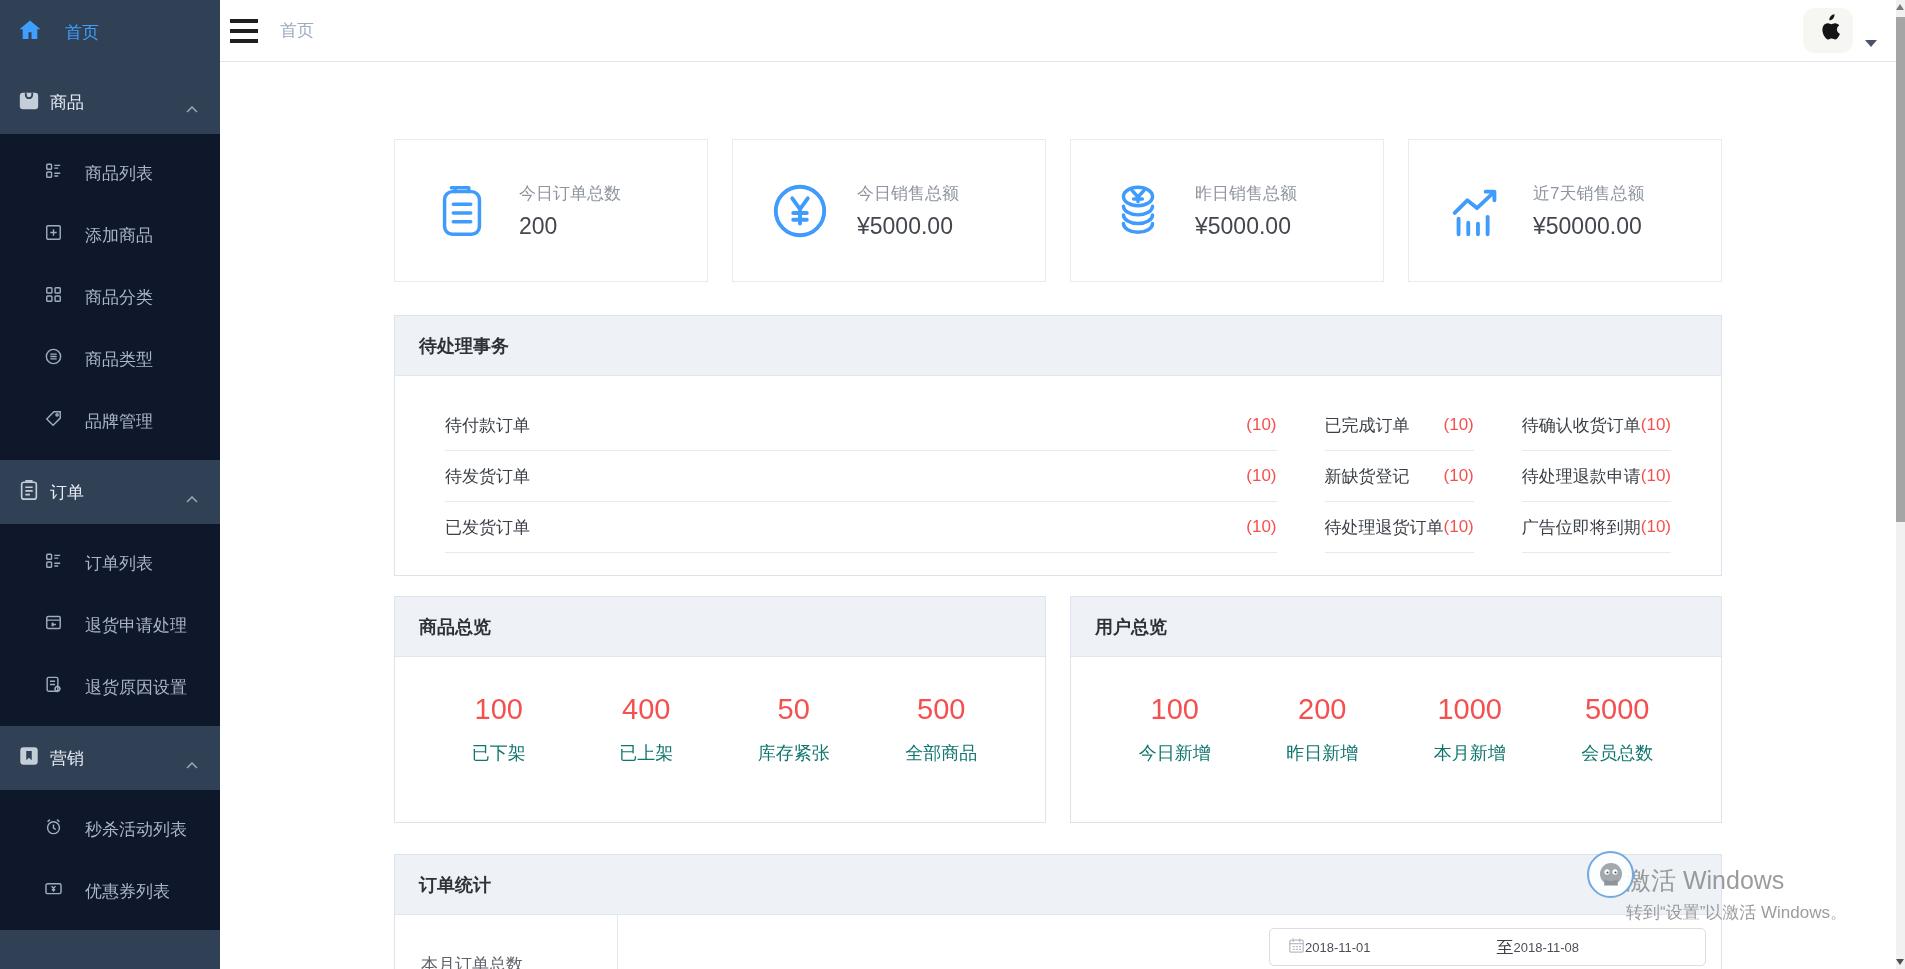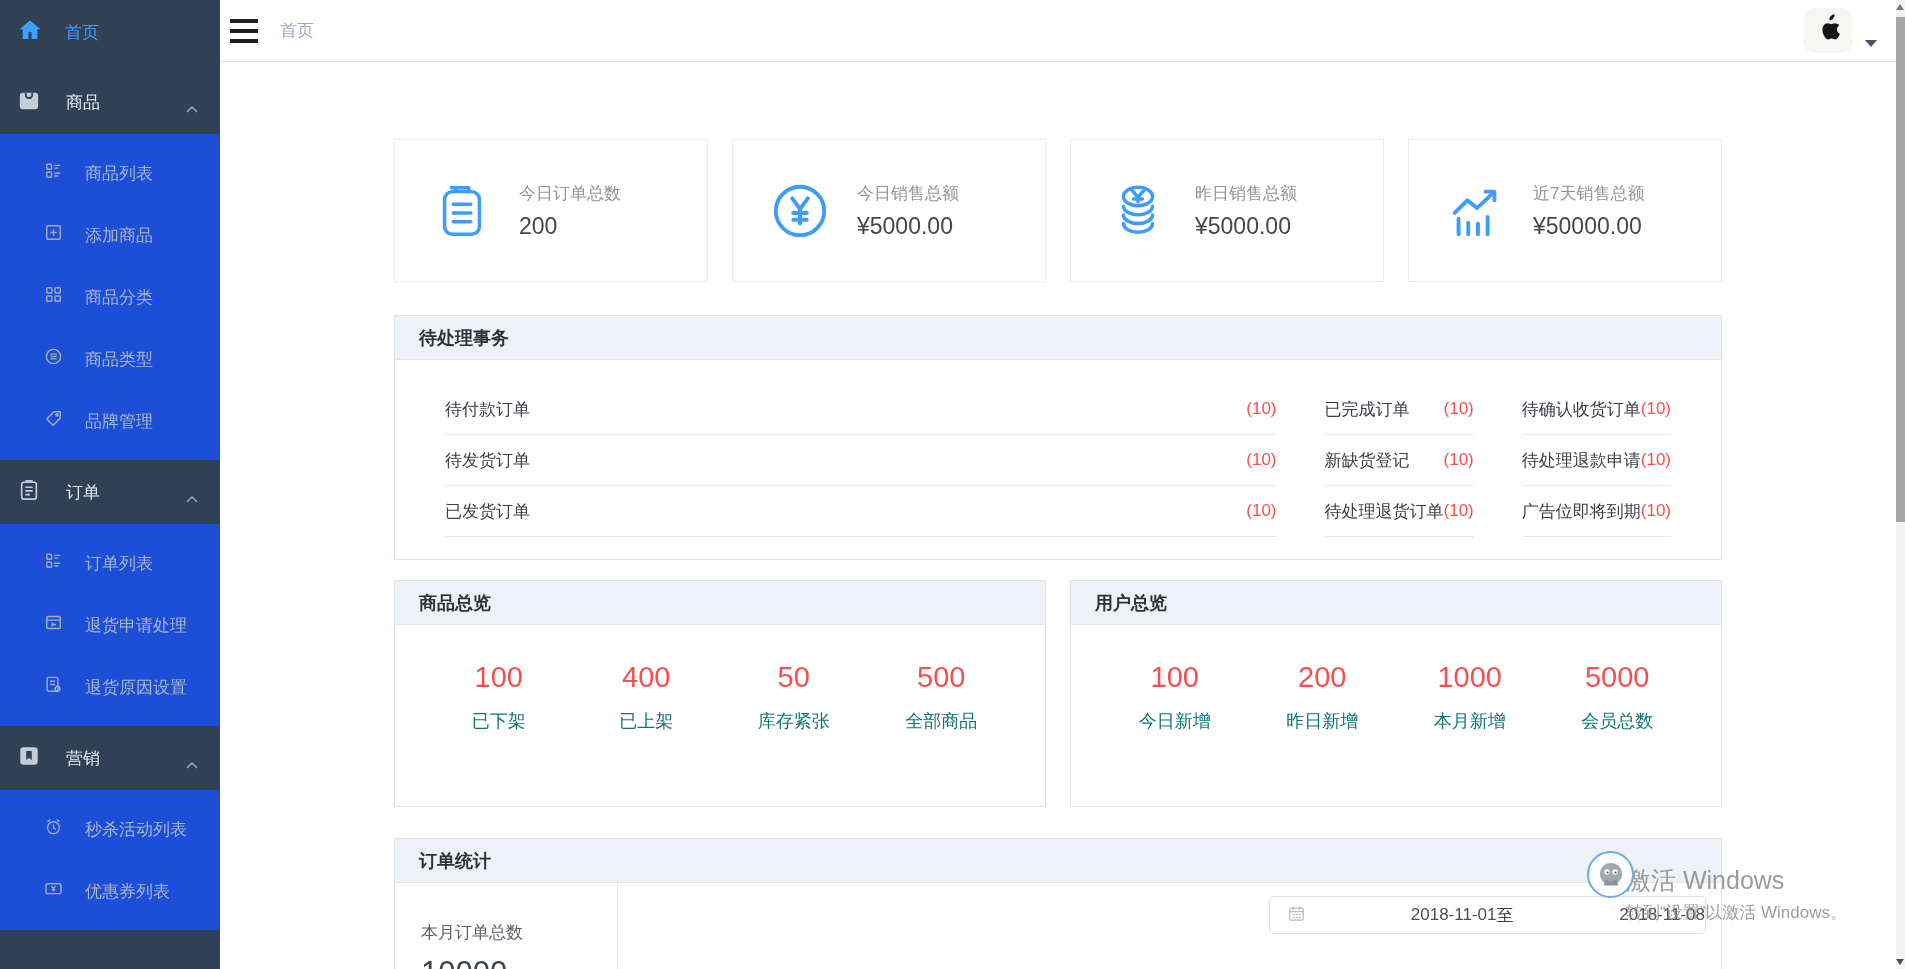--- a/index.html
+++ b/index.html
@@ -4,23 +4,23 @@
 <style>
   * { margin:0; padding:0; box-sizing:border-box; }
   html,body { width:1905px; height:969px; overflow:hidden; background:#fff;
     font-family:"Liberation Sans","DejaVu Sans",sans-serif; }
 
   
   .sidebar { position:absolute; left:0; top:0; width:220px; height:969px; background:#304156; z-index:6; }
   .menu-home { height:64px; display:flex; align-items:center; padding-left:18px; gap:23px;
     color:#409eff; font-size:17px; cursor:pointer; }
   .section-header { position:relative; height:64px; display:flex; align-items:center;
-    padding-left:18px; gap:26px; color:#e7ecf3; font-size:17px; cursor:pointer; }
+    padding-left:18px; gap:10px; color:#e7ecf3; font-size:17px; cursor:pointer; }
   .section-caret { position:absolute; right:22px; top:28px; }
-  .submenu { background:#1d4ed8; padding:8px 0; }
+  .submenu { background:#0f172a; padding:8px 0; }
   .submenu-item { height:62px; display:flex; align-items:center; padding-left:44px; gap:22px;
     color:#a9b6c6; font-size:17px; cursor:pointer; white-space:nowrap; }
   .first-section { margin-top:6px; }
 
   
   .topbar { position:absolute; left:220px; right:0; top:0; height:62px; background:#fff;
     border-bottom:1px solid #e1e5ea; z-index:5; }
   .hamburger { position:absolute; left:10px; top:19px; width:28px; height:24px; cursor:pointer;
     display:flex; flex-direction:column; justify-content:space-between; }
   .hamburger span { display:block; height:4px; background:#1f1f1f; }
@@ -43,21 +43,21 @@
 
   .cards-row { margin-top:77px; display:grid; grid-template-columns:repeat(4,1fr); gap:24px; }
   .stat-card { height:143px; border:1px solid #e9ebef; background:#fff; display:flex;
     align-items:center; padding-left:36px; }
   .stat-icon { flex:none; width:62px; height:62px; }
   .stat-text { margin-left:26px; }
   .stat-label { font-size:17px; color:#8f959e; }
   .stat-value { font-size:23px; color:#42464d; margin-top:8px; }
 
   .panel { border:1px solid #dde3ec; background:#fff; }
-  .panel-header { height:44px; background:#eef1f6; border-bottom:1px solid #e0e7ef;
+  .panel-header { height:60px; background:#eef1f6; border-bottom:1px solid #e0e7ef;
     display:flex; align-items:center; padding-left:24px; font-size:18px; font-weight:bold; color:#2e3238; }
 
   .todo-panel { margin-top:33px; }
   .todo-grid { display:grid; grid-auto-flow:column; grid-template-rows:repeat(3,1fr);
     grid-template-columns:repeat(1,1fr); column-gap:48px; padding:24px 50px 22px; }
   .todo-item { height:51px; display:flex; align-items:center; justify-content:space-between;
     border-bottom:1px solid #e9e9e9; font-size:17px; color:#3a3f46; cursor:pointer; }
   .todo-count { color:#f4504f; }
 
   .overview-row { margin-top:20px; display:grid; grid-template-columns:1fr 1fr; gap:24px; }
@@ -68,21 +68,21 @@
 
   .order-panel { margin-top:31px; height:260px; }
   .order-body { display:flex; height:199px; }
   .order-metric-cell { width:223px; border-right:1px solid #e6eaf0; padding:38px 0 0 26px; }
   .metric-label { font-size:17px; color:#5e636b; }
   .metric-value { font-size:31px; color:#3f444b; margin-top:11px; }
   .order-right { flex:1; position:relative; }
   .date-picker { position:absolute; top:13px; right:15px; width:437px; height:38px;
     border:1px solid #d9dde6; border-radius:5px; background:#fff; display:flex; align-items:center; cursor:pointer; }
   .calendar-icon { margin-left:18px; flex:none; }
-  .date-text { flex:1; text-align:right; font-size:17px; color:#4b4f57; }
+  .date-text { flex:1; text-align:left; font-size:13px; color:#4b4f57; }
   .date-sep { font-size:17px; color:#3c4046; }
 
   
   .watermark-1 { position:absolute; left:1626px; top:864px; font-size:25px;
     color:rgba(128,128,128,0.78); z-index:18; pointer-events:none; }
   .watermark-2 { position:absolute; left:1626px; top:901px; font-size:17px;
     color:rgba(128,128,128,0.78); z-index:18; pointer-events:none; }
   .robot-badge { position:absolute; left:1587px; top:851px; width:47px; height:47px;
     border-radius:50%; border:2px solid #72a9df; background:rgba(251,253,255,0.95); z-index:20;
     display:flex; align-items:center; justify-content:center; cursor:pointer; }

